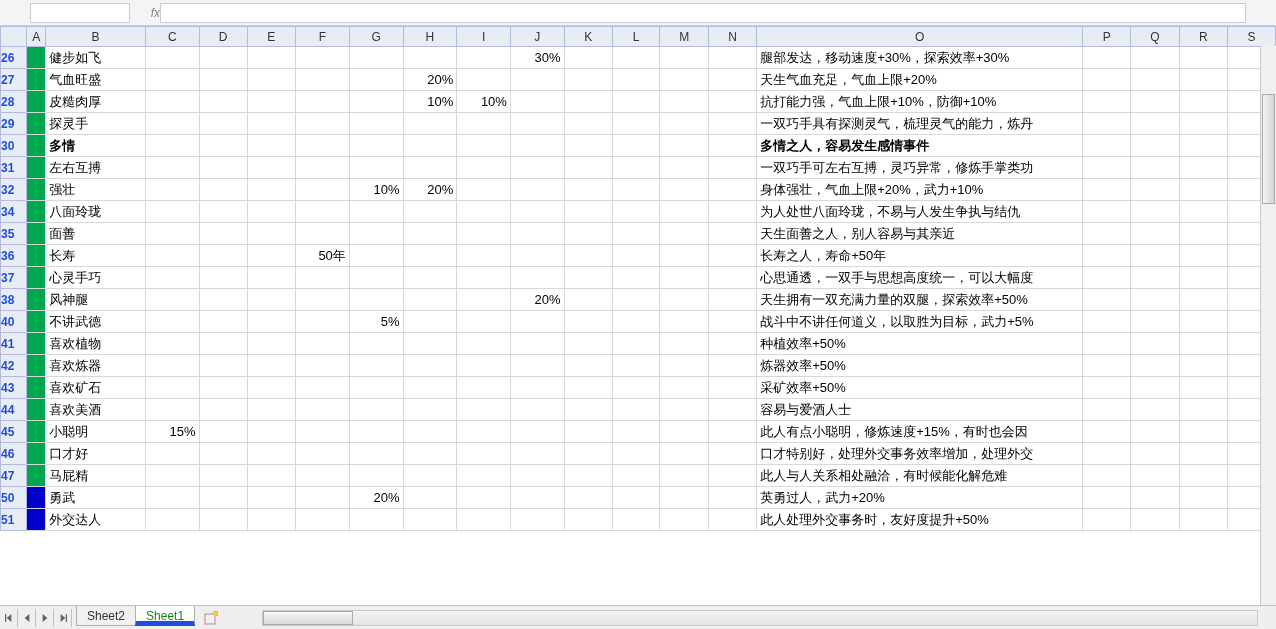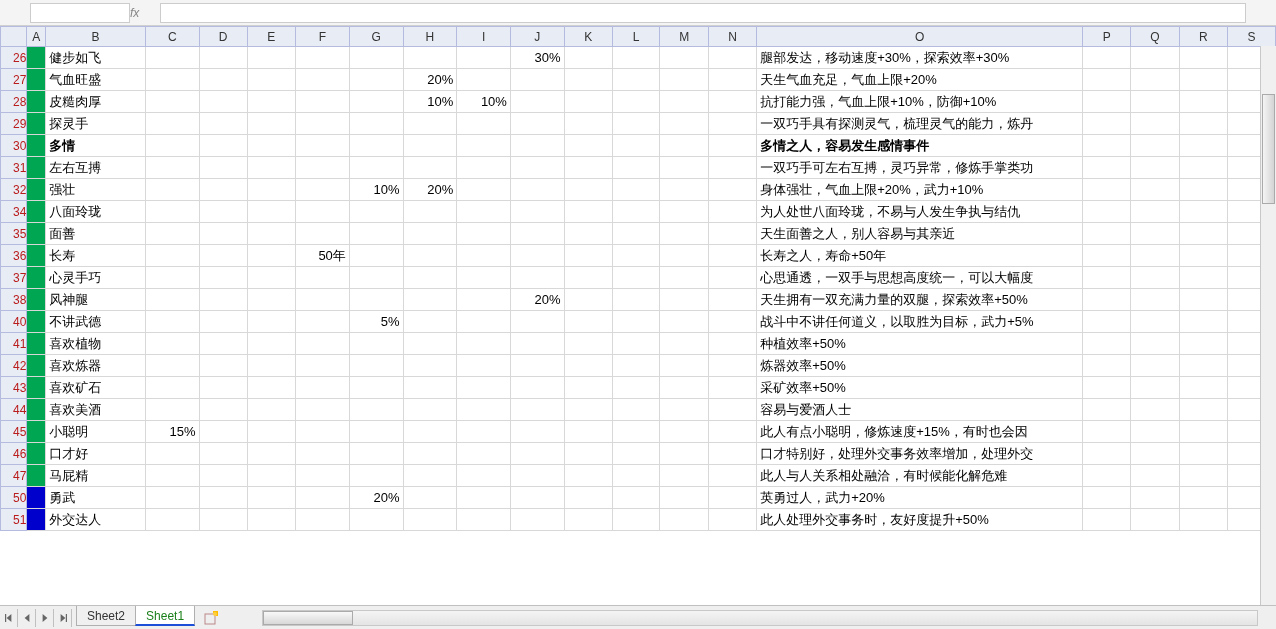--- a/index.html
+++ b/index.html
@@ -3,33 +3,33 @@
 <meta charset="utf-8">
 <style>
   * { box-sizing: border-box; margin: 0; padding: 0; }
   html, body { width: 1276px; height: 629px; overflow: hidden; font-family: "Microsoft YaHei", Arial, sans-serif; font-size: 12px; background: #fff; color: #000; }
   
   .app { display: flex; flex-direction: column; width: 100%; height: 100%; }
   
   
   .topbar { height: 26px; background: #f4f4f4; border-bottom: 1px solid #d0d0d0; display: flex; align-items: center; }
   .namebox { width: 100px; height: 20px; margin-left: 30px; border: 1px solid #ccc; background: #fff; padding: 0 4px; color: #888; font-style: italic; }
-  .fx { width: 30px; text-align: left; color: #888; font-style: italic; }
+  .fx { width: 30px; text-align: right; color: #888; font-style: italic; }
   .formulabar { flex: 1; height: 20px; border: 1px solid #ccc; background: #fff; margin-right: 30px; }
   
   
   .grid-wrap { flex: 1; overflow: hidden; position: relative; background: #fff; }
   
   table { border-collapse: collapse; table-layout: fixed; }
   
   
   .colhdr td { background: #e8edf5; border: 1px solid #b5badf; height: 20px; text-align: center; color: #333; font-size: 12px; }
   
   
-  .rowhdr { background: #e8edf5; border: 1px solid #b5badf; text-align: right; color: #b91c1c; width: 30px; font-size: 12px; }
+  .rowhdr { background: #e8edf5; border: 1px solid #b5badf; text-align: left; color: #1d4ed8; width: 30px; font-size: 12px; font-weight: bold; }
   
   
   td.cell { border: 1px solid #d8d8d8; height: 22px; padding: 0 3px; white-space: nowrap; overflow: hidden; font-size: 13px; vertical-align: middle; }
   td.cell.num { text-align: right; }
   td.cell.txt { text-align: left; }
   td.cell.green { background: #00a651; }
   td.cell.blue  { background: #0000cc; }
   td.cell.bold  { font-weight: bold; }
   
   
@@ -38,21 +38,21 @@
   col.B  { width: 112px; }
   col.std{ width: 60px; }
   col.O  { width: 340px; }
   
   
   .sheetbar { height: 24px; background: #efefef; border-top: 1px solid #c0c0c0; display: flex; align-items: center; font-size: 12px; }
   .navbtn { width: 18px; height: 18px; display: flex; align-items: center; justify-content: center; color: #555; border-right: 1px solid #c0c0c0; }
   .navbtn svg { width: 8px; height: 8px; }
   .tabs { display: flex; align-items: flex-start; margin-left: 4px; height: 100%; }
   .tab { padding: 2px 10px; border: 1px solid #b0b0b0; border-top: none; background: #f0f0f0; margin-right: -1px; color: #333; height: 20px; line-height: 16px; }
-  .tab.active { background: #fff; color: #1a7f1a; border-bottom: 2px solid #1d4ed8; }
+  .tab.active { background: #fff; color: #1a7f1a; border-bottom: 5px solid #1d4ed8; }
   .addsheet { width: 22px; height: 18px; margin-left: 6px; display: flex; align-items: center; justify-content: center; color: #b08000; }
   .hscroll-stub { flex: 1; height: 16px; margin: 0 18px 0 40px; background: linear-gradient(#f4f4f4,#e4e4e4); border: 1px solid #c8c8c8; position: relative; }
   .hscroll-thumb { position: absolute; left: 0; top: 0; bottom: 0; width: 90px; background: linear-gradient(#f8f8f8,#d8d8d8); border: 1px solid #aaa; }
   
   
   .vscroll { position: absolute; right: 0; top: 20px; bottom: 0; width: 16px; background: #f0f0f0; border-left: 1px solid #c8c8c8; }
   .vscroll-thumb { position: absolute; left: 1px; right: 1px; top: 48px; height: 110px; background: linear-gradient(90deg,#f4f4f4,#d4d4d4); border: 1px solid #aaa; }
 </style>
 </head>
 <body>

